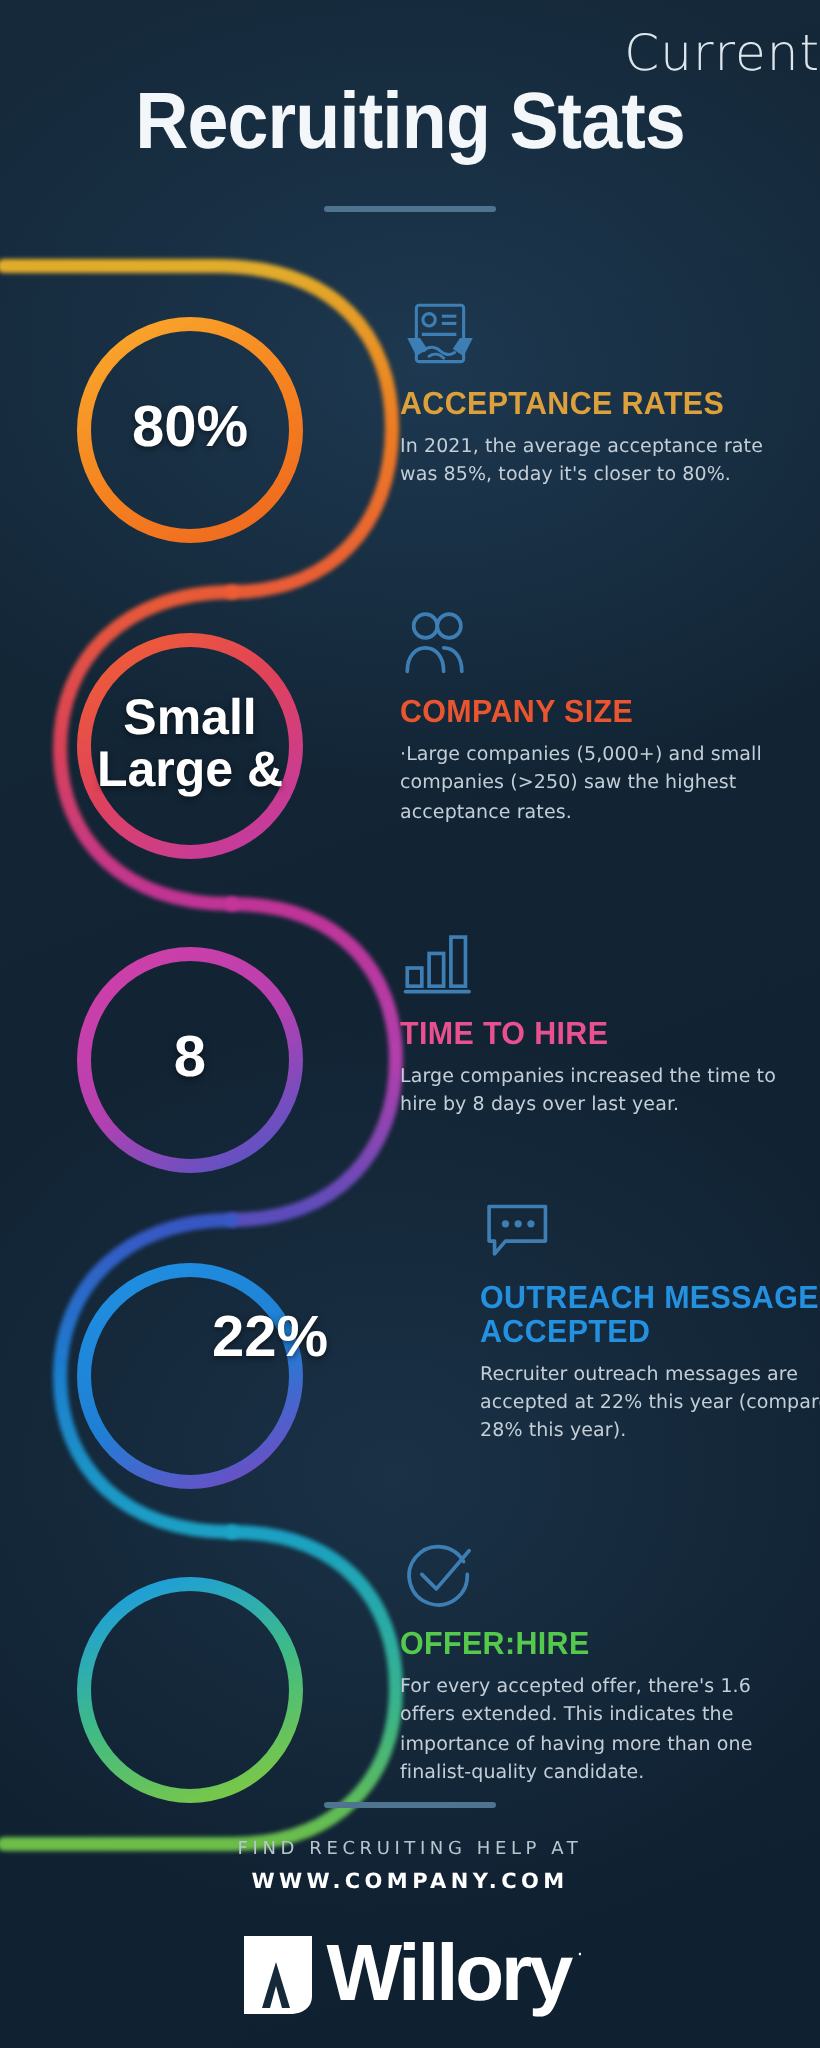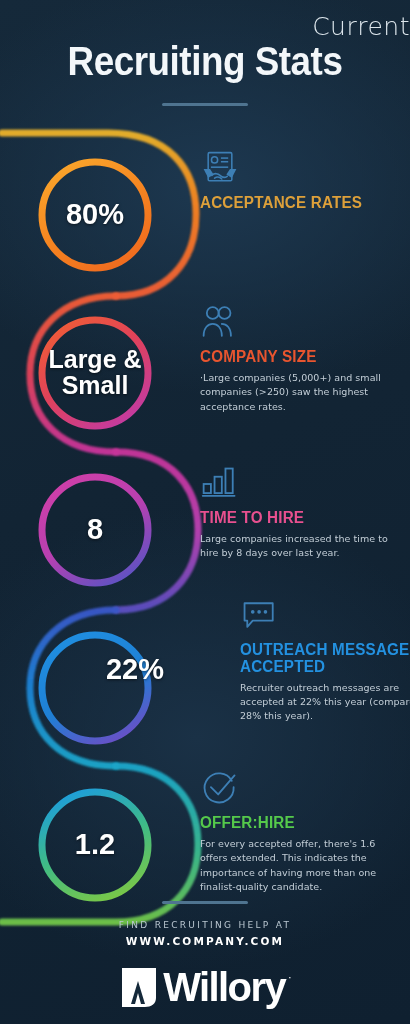--- a/index.html
+++ b/index.html
@@ -195,28 +195,29 @@
           <line x1="23" y1="10" x2="31" y2="10"></line>
           <line x1="23" y1="14" x2="31" y2="14"></line>
           <line x1="12" y1="20" x2="31" y2="20"></line>
           <path d="M4 22 L11 22 L15 28 L9 32 Z" fill="#3d7fb5" stroke="none"></path>
           <path d="M40 22 L33 22 L29 28 L35 32 Z" fill="#3d7fb5" stroke="none"></path>
           <path d="M13 29 C16 26 20 27 22 29 C24 31 27 32 30 30" stroke-linecap="round"></path>
           <path d="M16 32 C19 30 22 31 24 33" stroke-linecap="round"></path>
         </svg>
       </div>
       <div class="stat-title" style="color:#dda03a;">ACCEPTANCE RATES</div>
+      <div class="stat-body">In 2021, the average acceptance rate was 85%, today it's closer to 80%.</div>
     </div>
   </div>
 
   <div class="row" style="top:303px;height:140px;">
     <div class="circle-wrap">
       <div class="circle-label cl-two" style="margin-top:-2px;">
+        <div>Small</div>
         <div>Large &amp;</div>
-        <div>Small</div>
       </div>
     </div>
     <div class="info" style="top:-4px;">
       <div class="ico">
         <svg width="40" height="40" viewBox="0 0 44 44" fill="none" stroke="#3d7fb5" stroke-width="2">
           <circle cx="14" cy="11" r="6.5"></circle>
           <circle cx="27" cy="11" r="6.5"></circle>
           <path d="M4 36 C4 27 9 23 14 23 C19 23 24 27 24 36" stroke-linecap="round"></path>
           <path d="M24 23 C29 23 34 27 34 36" stroke-linecap="round"></path>
         </svg>
@@ -260,25 +261,20 @@
           <circle cx="21" cy="17.5" r="2" fill="#3d7fb5" stroke="none"></circle>
           <circle cx="28" cy="17.5" r="2" fill="#3d7fb5" stroke="none"></circle>
         </svg>
       </div>
       <div class="stat-title" style="color:#2391e0;">OUTREACH MESSAGES ACCEPTED</div>
       <div class="stat-body">Recruiter outreach messages are accepted at 22% this year (compared to 28% this year).</div>
     </div>
   </div>
 
   <div class="row" style="top:775px;height:140px;">
-    <div class="circle-wrap">
-      <div class="circle-label cl-big" style="margin-top:-2px;">
-        <span>1.2</span>
-      </div>
-    </div>
     <div class="info" style="top:-10px;">
       <div class="ico">
         <svg width="40" height="40" viewBox="0 0 44 44" fill="none" stroke="#3d7fb5" stroke-width="2">
           <path d="M35 13 A16 16 0 1 0 37 20" stroke-linecap="round"></path>
           <path d="M12 20 L20 28 L38 7" stroke-linecap="round" stroke-linejoin="round"></path>
         </svg>
       </div>
       <div class="stat-title" style="color:#55c94b;">OFFER:HIRE</div>
       <div class="stat-body">For every accepted offer, there's 1.6 offers extended. This indicates the importance of having more than one finalist-quality candidate.</div>
     </div>

